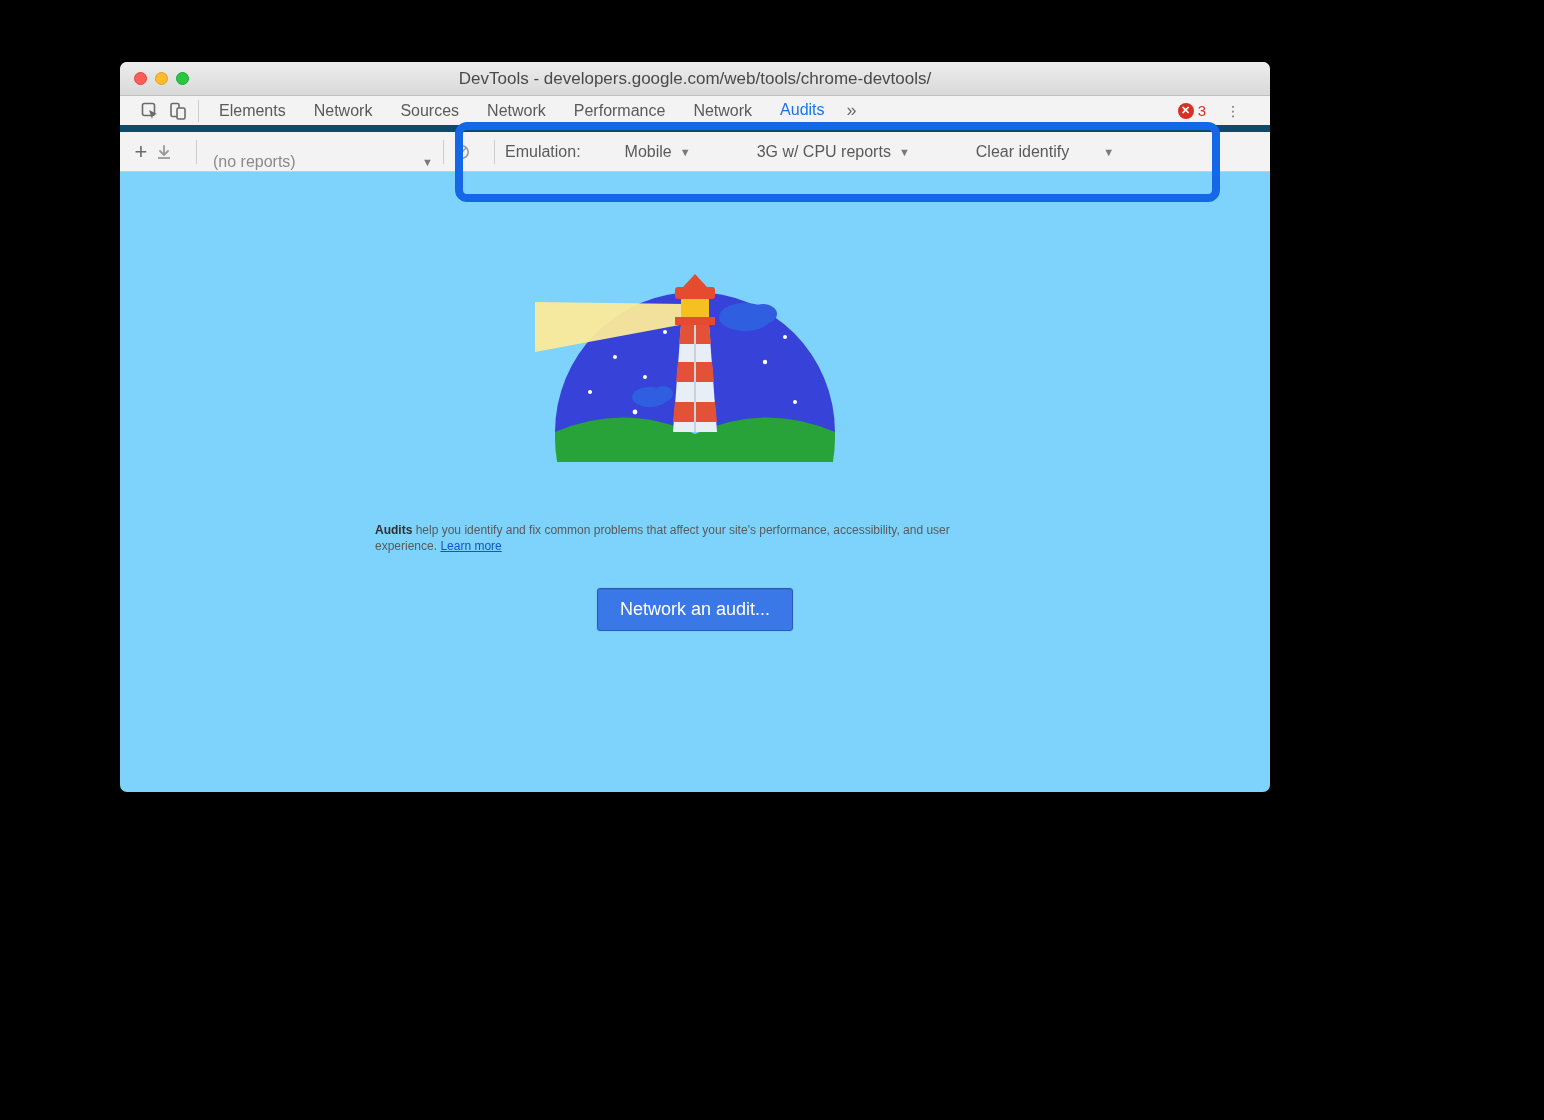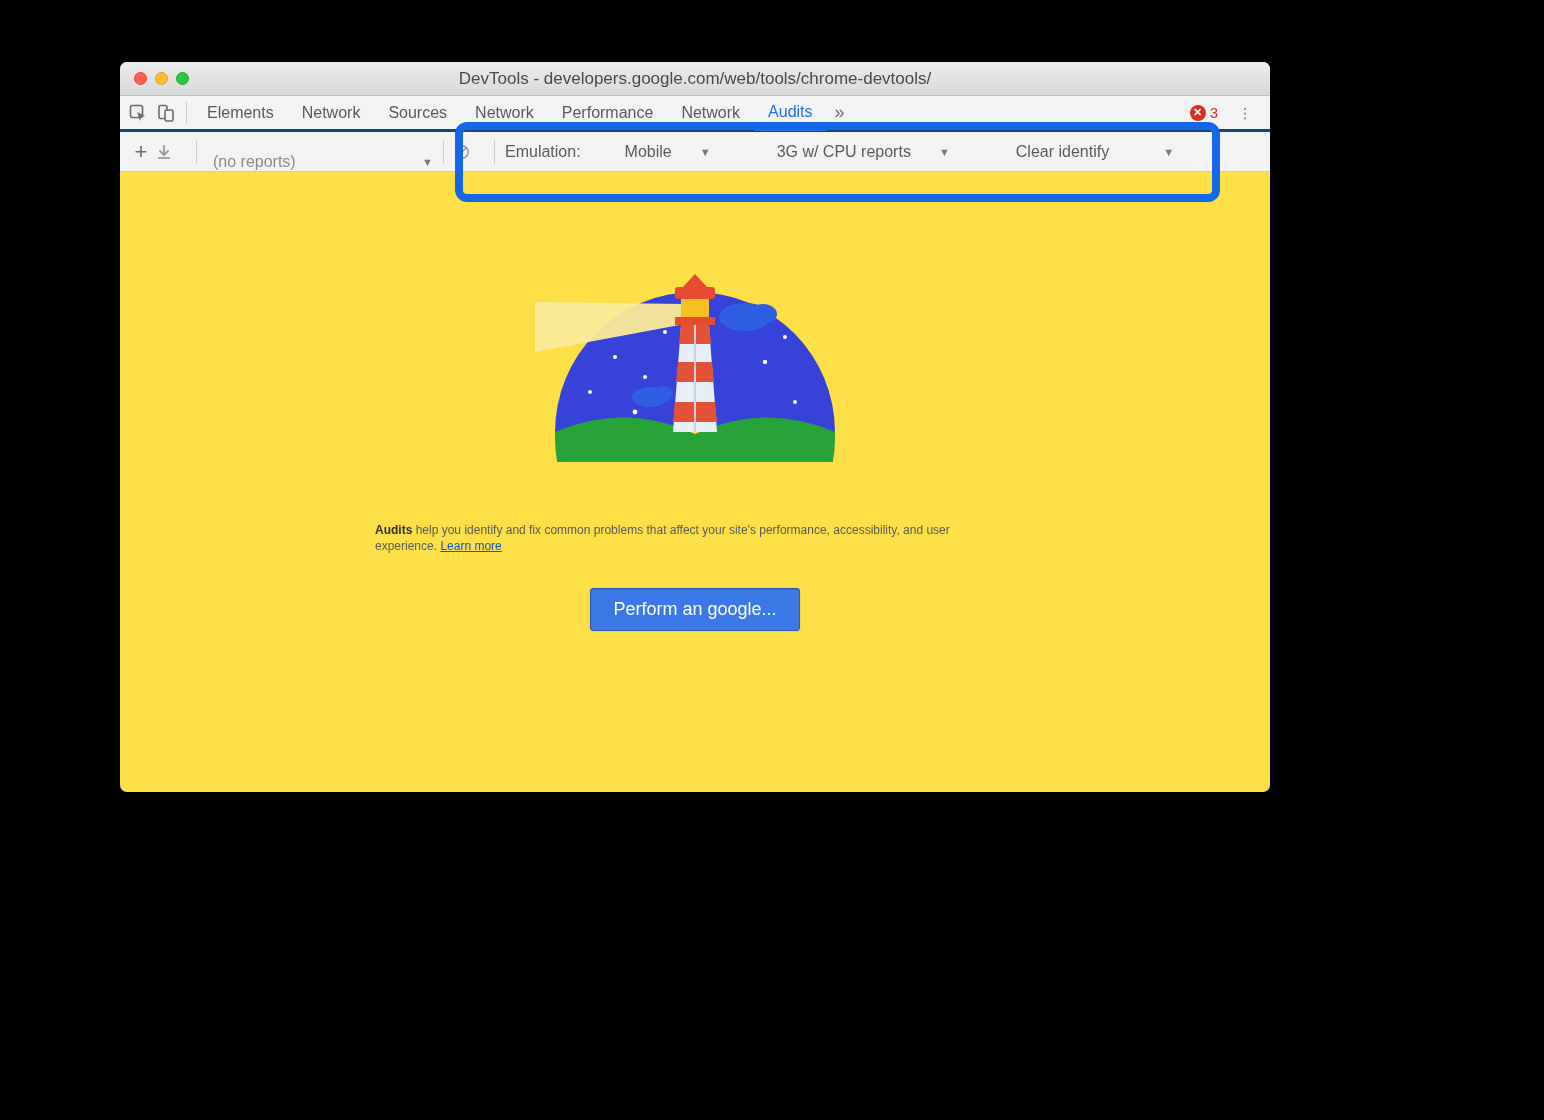--- a/index.html
+++ b/index.html
@@ -9,21 +9,21 @@
     height: 1120px;
     font-family: -apple-system, "Helvetica Neue", Arial, sans-serif;
     overflow: hidden;
   }
   .window {
     position: absolute;
     left: 120px;
     top: 62px;
     width: 1150px;
     height: 730px;
-    background: #fde047;
+    background: #7dd3fc;
     border-radius: 7px;
     box-shadow: 0 25px 60px rgba(0,0,0,.55);
     overflow: visible;
   }
   
   .titlebar {
     height: 34px;
     background: linear-gradient(#ededed,#d9d9d9);
     border-bottom: 1px solid #bfbfbf;
     border-radius: 7px 7px 0 0;
@@ -39,23 +39,23 @@
   .dot.yel { background:#ffbd2e; border:1px solid #dea123; }
   .dot.grn { background:#28c940; border:1px solid #1aab29; }
   .title {
     position:absolute; left:0; right:0; text-align:center;
     font-size:17px; color:#4a4a4a;
   }
   
   .tabs {
     height: 36px;
     background:#f3f3f3;
-    border-bottom:3px solid #0c4a6e;
+    border-bottom:7px solid #0c4a6e;
     display:flex; align-items:center;
-    padding: 0 4px;
+    padding: 0 16px;
     font-size:16px; color:#5a5a5a;
   }
   .tabs .ico {
     width:28px; display:flex; align-items:center; justify-content:center;
     color:#6b6b6b;
   }
   .sep { width:1px; height:22px; background:#ccc; margin:0 6px; }
   .tab { padding: 0 14px; line-height:36px; cursor:default; }
   .tab.active { color:#1a73e8; border-bottom:2px solid #1a73e8; line-height:34px; }
   .overflow { padding:0 8px; color:#6b6b6b; font-size:18px;}
@@ -76,21 +76,21 @@
   }
   .tool-ico { width:30px; text-align:center; }
   .reports-dd {
     flex:0 0 auto; display:flex; align-items:center; gap:8px;
     color:#8a8a8a; margin-left:6px; width:220px; justify-content:space-between;margin-top:20px;
   }
   .dd-caret { font-size:11px; color:#7a7a7a; }
   .tool-divider { width:1px; height:24px; background:#ccc; margin:0 10px;}
   .emu-group { display:flex; align-items:center; gap:8px; color:#5a5a5a;text-align:right;}
   .emu-label {}
-  .emu-dd { display:flex; align-items:center; gap:28px;padding-left:36px;}
+  .emu-dd { display:flex; align-items:center; gap:8px;padding-left:36px;}
   
   .highlight-box{
     position:absolute;
     left:335px;
     top:60px;
     width:765px;
     height:80px;
     border:8px solid #1467e6;
     border-radius:12px;
     pointer-events:none;
@@ -255,16 +255,16 @@
           </g>
           <line x1="160" y1="63" x2="160" y2="170" stroke="#c9d2db" stroke-width="2"></line>
         </g>
       </svg>
     </div>
 
     <div class="description">
       <b>Audits</b><span> help you identify and fix common problems that affect your site's performance, accessibility, and user experience. </span><a>Learn more</a>
     </div>
 
-    <button class="perform-btn">Perform an google...</button>
+    <button class="perform-btn">Network an audit...</button>
   </div>
 
 </div>
 
 </body></html>

